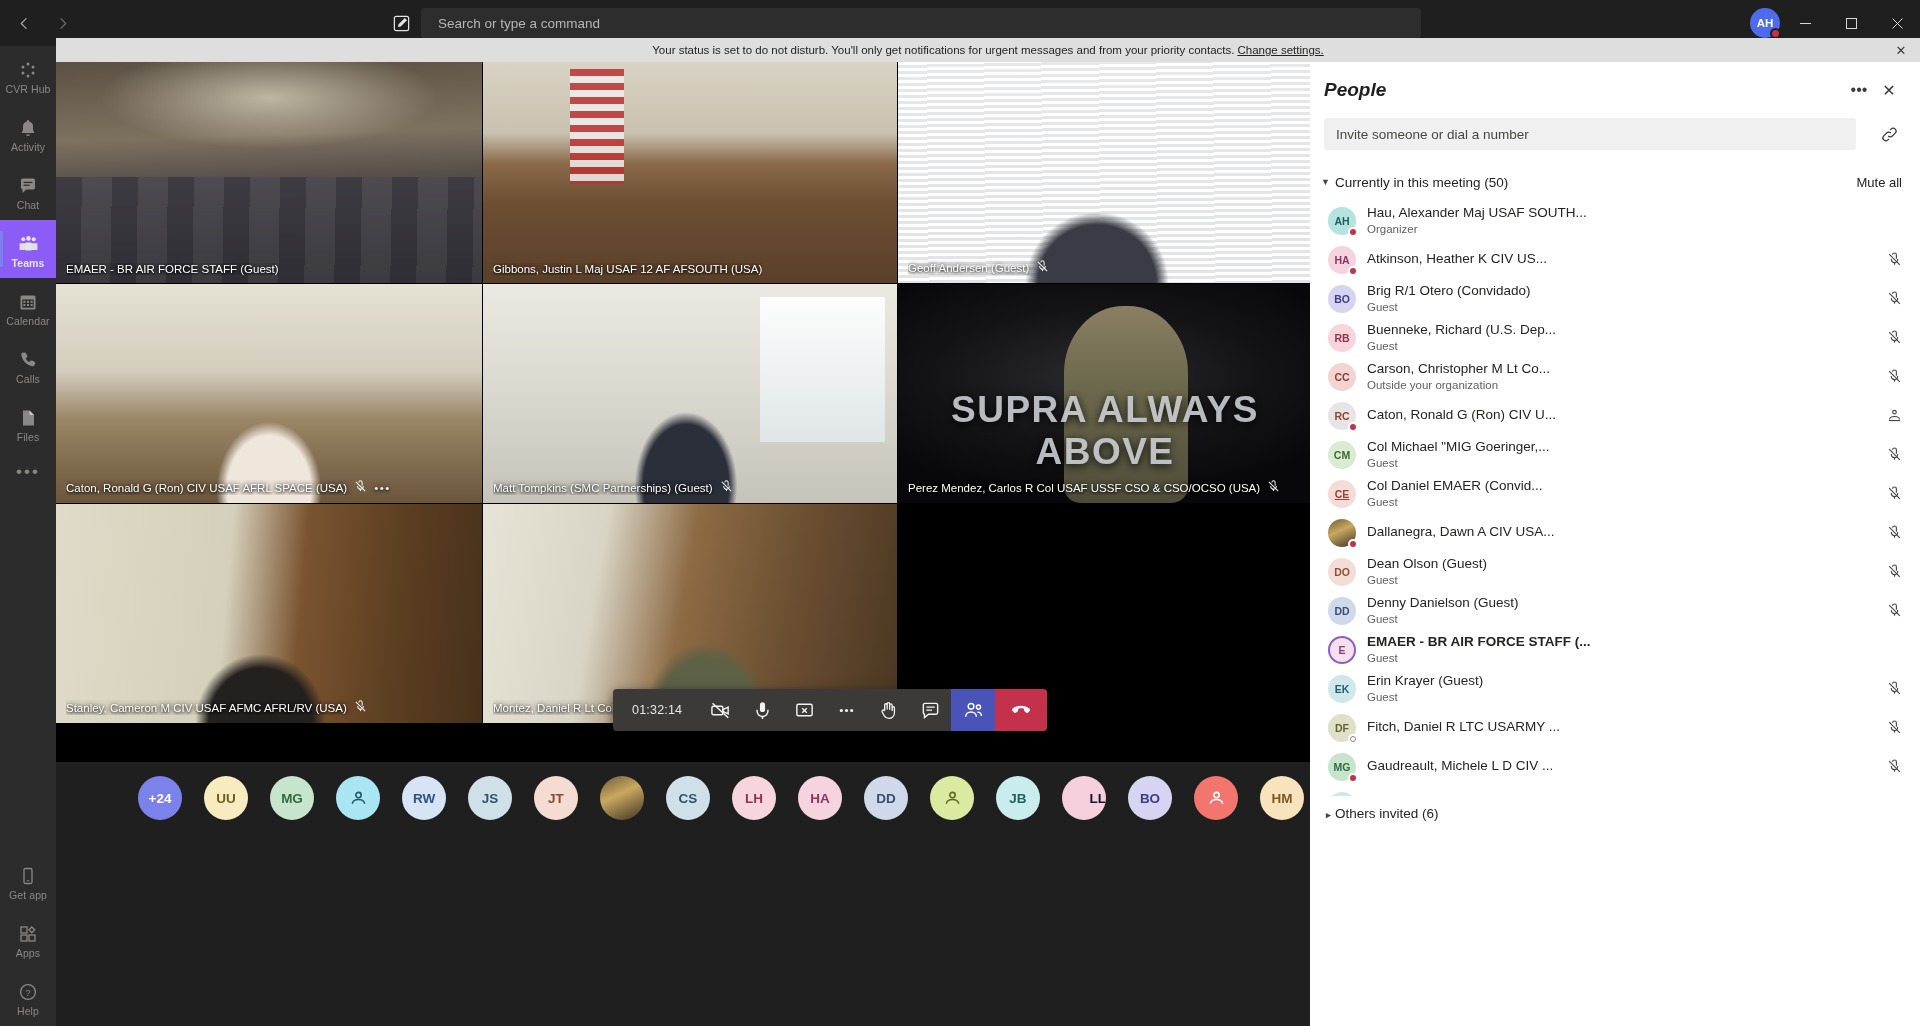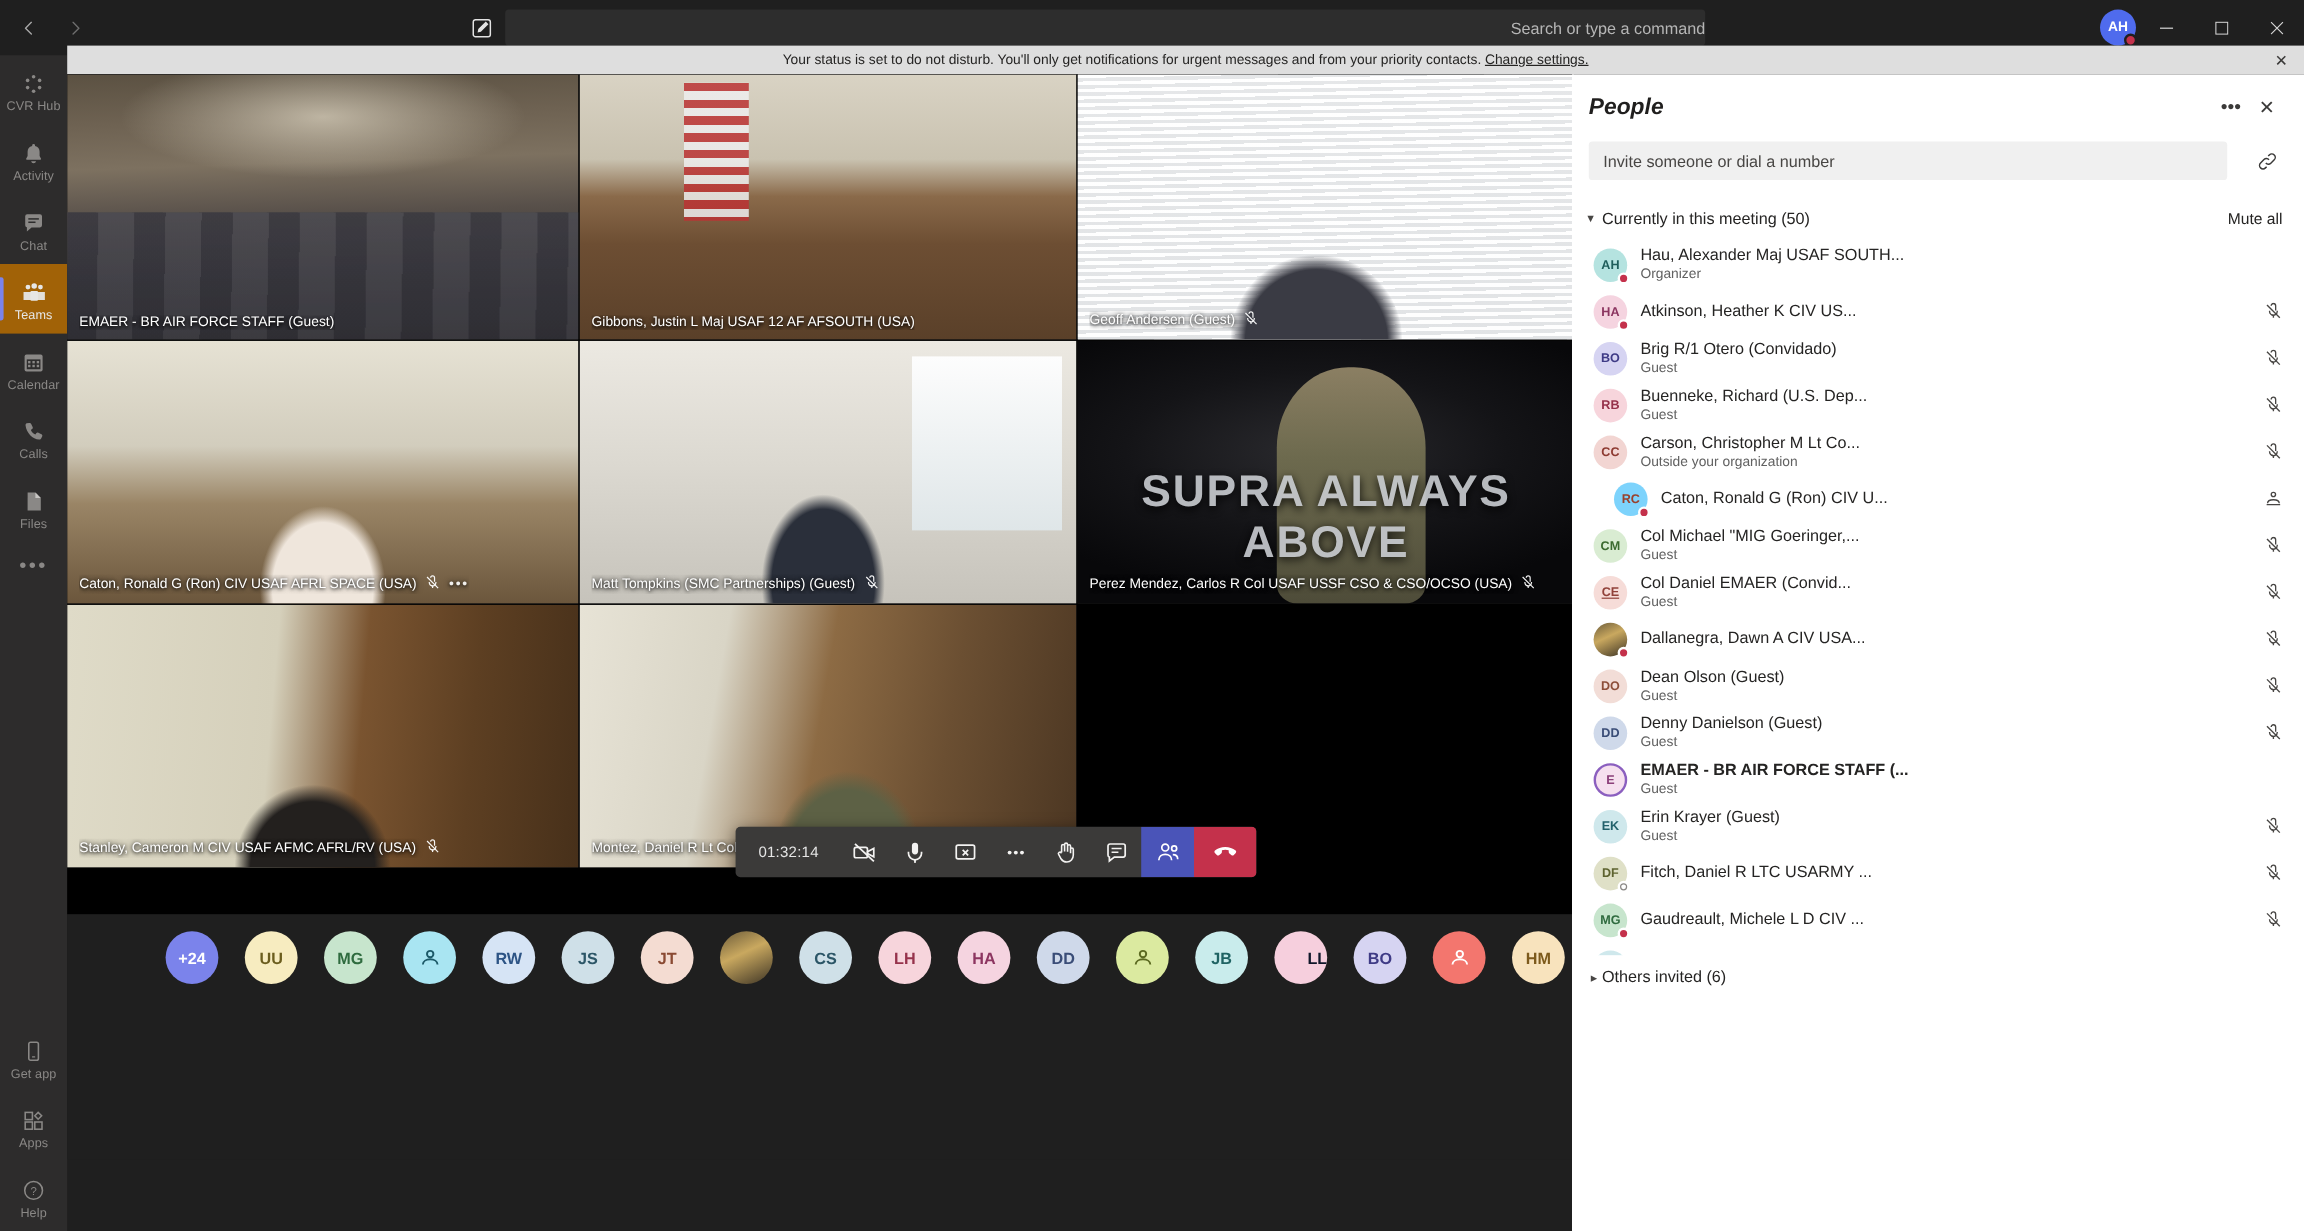--- a/index.html
+++ b/index.html
@@ -22,21 +22,21 @@
   }
   .compose-btn {
     position:absolute; left:385px; top:7px;
     width:32px; height:32px; display:flex; align-items:center; justify-content:center;
     cursor:pointer; border-radius:3px;
   }
   #searchbox {
     position:absolute; left:421px; top:8px; width:1000px; height:30px;
     background:#2d2d2d; border:none; border-radius:3px;
     color:#b6b6b6; font-size:13.5px; font-family:"Liberation Sans",sans-serif;
-    text-align:right; outline:none;padding-left:17px;
+    text-align:left; outline:none;padding-left:17px;
   }
   #searchbox::placeholder { color:#b6b6b6; opacity:1; }
   .avatar-top {
     position:absolute; right:140px; top:8px; width:30px; height:30px;
     border-radius:50%; background:#4f6bed; color:#fff;
     display:flex; align-items:center; justify-content:center;
     font-size:11.5px; font-weight:600; cursor:pointer;
   }
   .avatar-top .presence {
     position:absolute; right:-1px; bottom:-1px; width:11px; height:11px;
@@ -51,21 +51,21 @@
   
   #rail {
     position:absolute; left:0; top:46px; width:56px; height:980px;
     background:#2d2c2c; display:flex; flex-direction:column; align-items:center;
   }
   .rail-item {
     width:56px; height:58px; display:flex; flex-direction:column;
     align-items:center; justify-content:center; gap:3px;
     color:#8a8886; cursor:pointer; position:relative; padding-top:4px;
   }
-  .rail-item.active { background:#a16207; color:#e6e6e6; }
+  .rail-item.active { background:#8b5cf6; color:#e6e6e6;font-weight:bold; }
   .rail-item.active::before {
     content:''; position:absolute; left:0; top:11px; width:3px; height:36px;
     background:#7b83eb; border-radius:0 2px 2px 0;
   }
   .rail-label { font-size:10.5px; letter-spacing:.1px; line-height:1; }
   .rail-icon { height:22px; display:flex; align-items:center; }
   .rail-spacer { flex:1; }
   .rail-more {
     width:56px; height:40px; display:flex; align-items:center; justify-content:center;
     color:#8a8886; letter-spacing:2px; font-size:17px; cursor:pointer;
@@ -775,21 +775,21 @@
           <svg width="15" height="15" viewBox="0 0 16 16" fill="none" stroke="#484644" stroke-width="1.2">
             <path d="M6 3a2 2 0 014 0v4.2"></path>
             <path d="M11.4 7.4V8a3.4 3.4 0 01-5 3"></path>
             <path d="M4.6 7.4V8a3.4 3.4 0 003.4 3.4"></path>
             <path d="M8 11.4v2.2"></path>
             <path d="M2.3 2.3l11.4 11.4"></path>
           </svg>
         </div>
       </div>
       <div class="prow">
-        <div class="pav" style="background: #7dd3fc; color: rgb(153, 65, 44); margin-left: 17px;">
+        <div class="pav" style="background: #e5e5e5; color: rgb(153, 65, 44);">
           <span>RC</span>
           <span class="pres dnd"></span>
         </div>
         <div class="pinfo">
           <div class="pname">Caton, Ronald G (Ron) CIV U...</div>
         </div>
         <div class="pmic">
           <svg width="15" height="15" viewBox="0 0 16 16" fill="none" stroke="#484644" stroke-width="1.2">
             <circle cx="8" cy="4.4" r="1.9"></circle>
             <path d="M2.8 12.2c0-2 2.2-3.2 5.2-3.2s5.2 1.2 5.2 3.2"></path>

